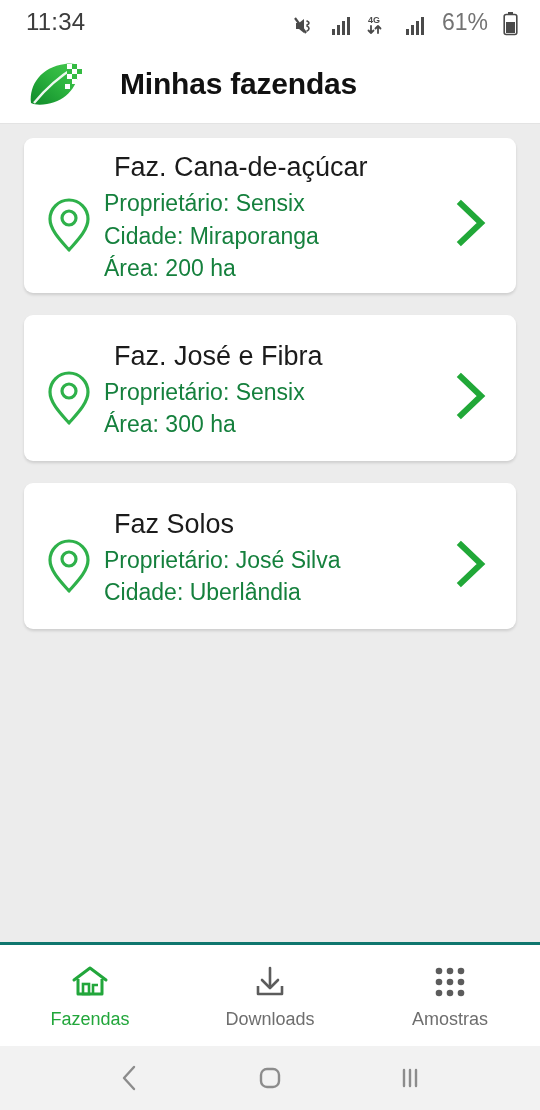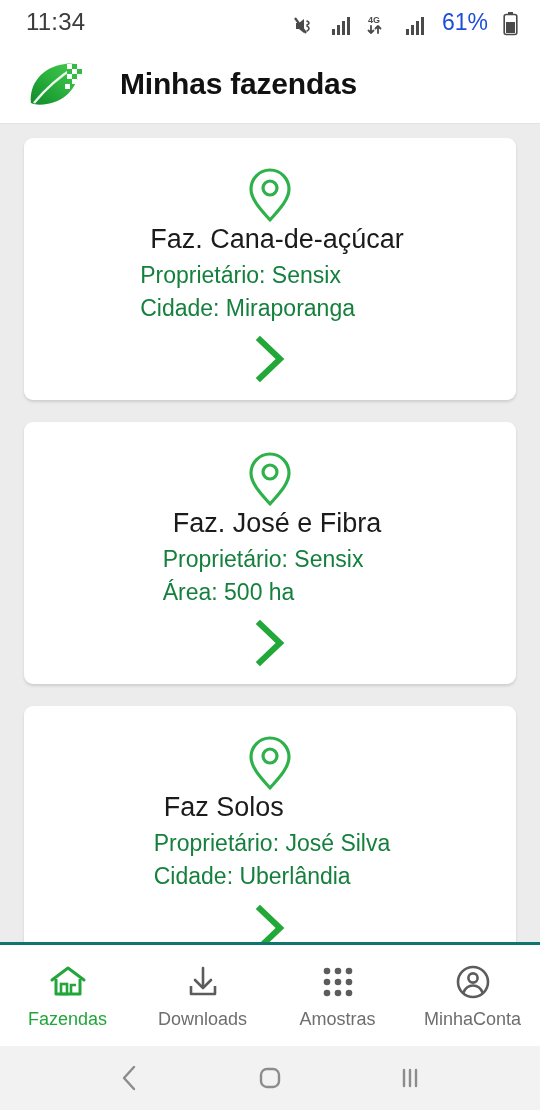--- a/index.html
+++ b/index.html
@@ -44,21 +44,21 @@
   }
   .status-right {
     display: flex;
     align-items: flex-end;
     gap: 15px;
     color: #4a4a4a;
   }
   .status-right svg { display: block; }
   .battery-pct {
     font-size: 23px;
-    color: #1d4ed8;
+    color: #737373;
     margin-left: 2px;
   }
 
   
   .app-header {
     height: 80px;
     background: #ffffff;
     display: flex;
     align-items: center;
     padding: 0 0 0 26px;
@@ -89,24 +89,23 @@
     padding: 14px 24px 0 24px;
     overflow: hidden;
   }
 
   .farm-card {
     background: #ffffff;
     border-radius: 9px;
     box-shadow: 0 2px 3px rgba(0,0,0,0.13);
     display: flex;
     align-items: center;
-    padding: 14px 14px 16px 14px;
+    padding: 14px 14px 8px 14px;
     margin-bottom: 22px;
     min-height: 146px;
-    flex-direction: column;
   }
 
   .pin-wrap {
     flex: 0 0 auto;
     width: 62px;
     display: flex;
     align-items: center;
     justify-content: center;
     align-self: center;
     padding-top: 14px;
@@ -289,39 +288,40 @@
       <div class="pin-wrap">
         <svg width="46" height="58" viewBox="0 0 46 58">
           <path d="M23 4 C12.5 4 4 12.5 4 23 C4 34 15 45 23 54 C31 45 42 34 42 23 C42 12.5 33.5 4 23 4 Z" fill="none" stroke="#2eb14a" stroke-width="3.2" stroke-linejoin="round"></path>
           <circle cx="23" cy="22" r="7" fill="none" stroke="#2eb14a" stroke-width="3.2"></circle>
         </svg>
       </div>
       <div class="card-body">
         <div class="farm-name">Faz. Cana-de-açúcar</div>
         <div class="farm-line">Proprietário: Sensix</div>
         <div class="farm-line">Cidade: Miraporanga</div>
+        <div class="farm-line">Área: 200 ha</div>
       </div>
       <div class="chev-wrap">
         <svg width="38" height="50" viewBox="0 0 38 50">
           <path d="M9 6 L29 25 L9 44" fill="none" stroke="#21a838" stroke-width="6" stroke-linecap="square" stroke-linejoin="miter"></path>
         </svg>
       </div>
     </div>
 
     <div class="farm-card">
       <div class="pin-wrap">
         <svg width="46" height="58" viewBox="0 0 46 58">
           <path d="M23 4 C12.5 4 4 12.5 4 23 C4 34 15 45 23 54 C31 45 42 34 42 23 C42 12.5 33.5 4 23 4 Z" fill="none" stroke="#2eb14a" stroke-width="3.2" stroke-linejoin="round"></path>
           <circle cx="23" cy="22" r="7" fill="none" stroke="#2eb14a" stroke-width="3.2"></circle>
         </svg>
       </div>
       <div class="card-body">
         <div class="farm-name">Faz. José e Fibra</div>
         <div class="farm-line">Proprietário: Sensix</div>
-        <div class="farm-line">Área: 500 ha</div>
+        <div class="farm-line">Área: 300 ha</div>
       </div>
       <div class="chev-wrap">
         <svg width="38" height="50" viewBox="0 0 38 50">
           <path d="M9 6 L29 25 L9 44" fill="none" stroke="#21a838" stroke-width="6" stroke-linecap="square" stroke-linejoin="miter"></path>
         </svg>
       </div>
     </div>
 
     <div class="farm-card">
       <div class="pin-wrap">
@@ -381,30 +381,20 @@
               <circle cx="28" cy="17" r="3.3"></circle>
             <circle cx="6" cy="28" r="3.3"></circle>
               <circle cx="17" cy="28" r="3.3"></circle>
               <circle cx="28" cy="28" r="3.3"></circle>
           </g>
         </svg>
       </span>
       <span class="nav-label">Amostras</span>
     </div>
 
-    <div class="nav-item">
-      <span class="nav-icon">
-        <svg width="36" height="36" viewBox="0 0 36 36">
-          <circle cx="18" cy="18" r="15" fill="none" stroke="#5c5c5c" stroke-width="2.6"></circle>
-          <circle cx="18" cy="14" r="4.6" fill="none" stroke="#5c5c5c" stroke-width="2.6"></circle>
-          <path d="M8.5 28.5 C10.5 23.5 14 21.5 18 21.5 C22 21.5 25.5 23.5 27.5 28.5" fill="none" stroke="#5c5c5c" stroke-width="2.6" stroke-linecap="round"></path>
-        </svg>
-      </span>
-      <span class="nav-label">MinhaConta</span>
-    </div>
 
   </div>
 
   <div class="sys-nav">
     <div class="sys-btn">
       <svg width="26" height="30" viewBox="0 0 26 30">
         <path d="M17 4 L7 15 L17 26" fill="none" stroke="#8c8c8c" stroke-width="2.4" stroke-linecap="round" stroke-linejoin="round"></path>
       </svg>
     </div>
     <div class="sys-btn">

